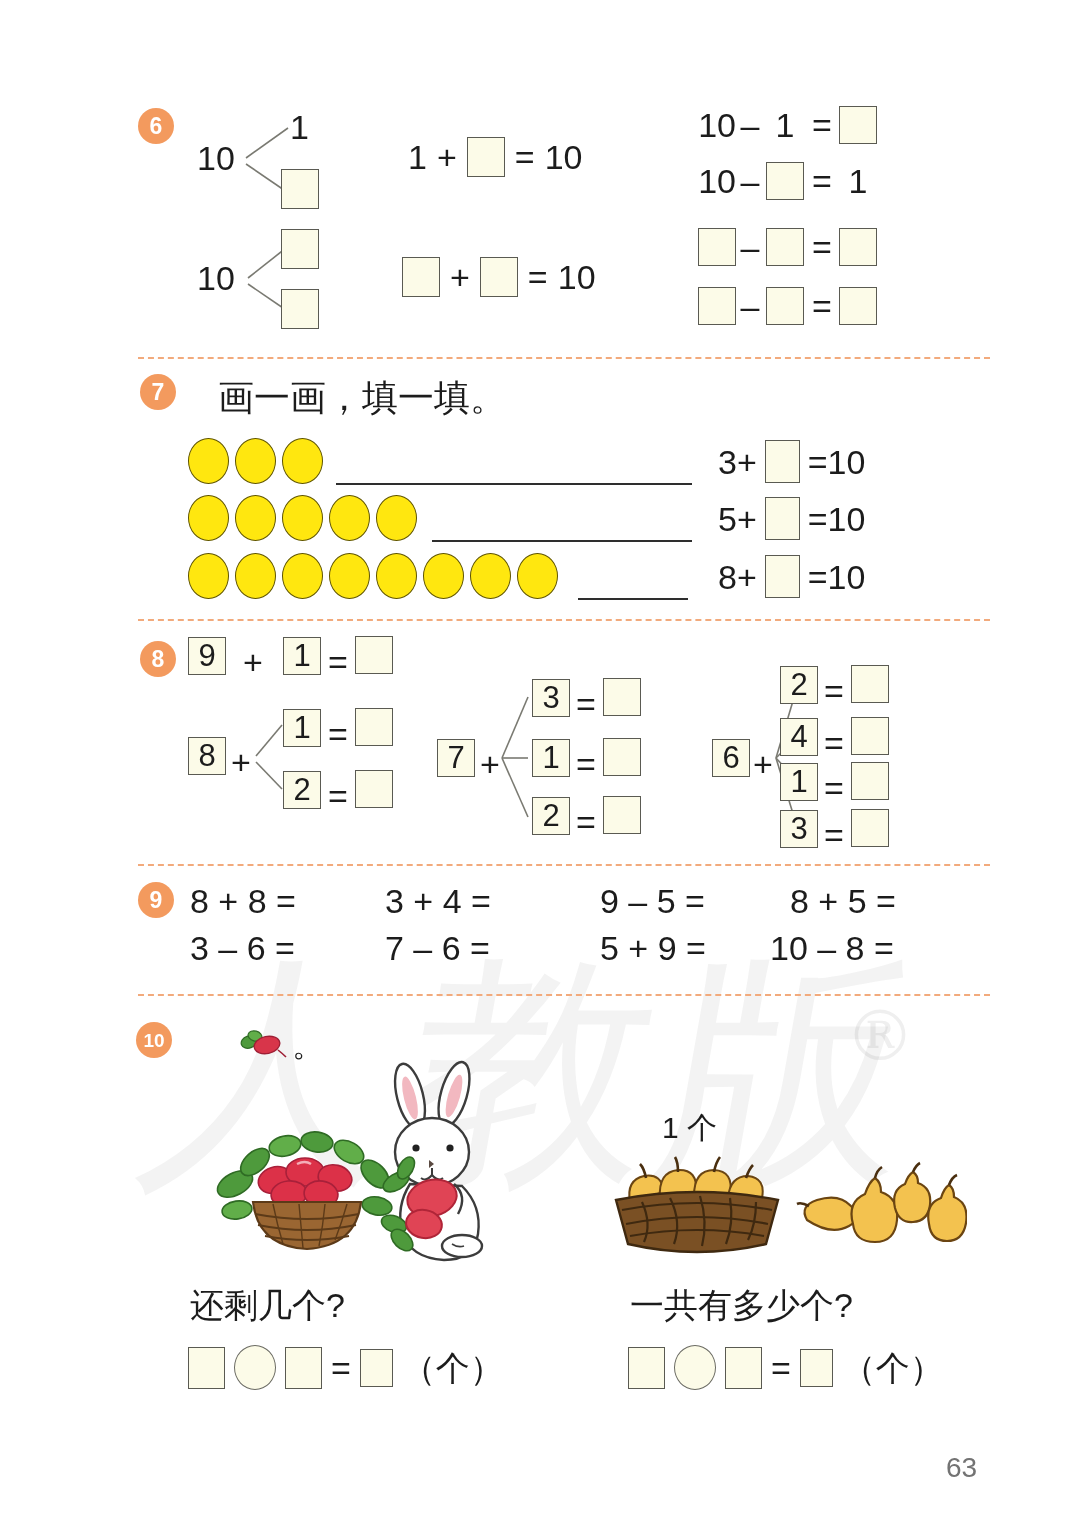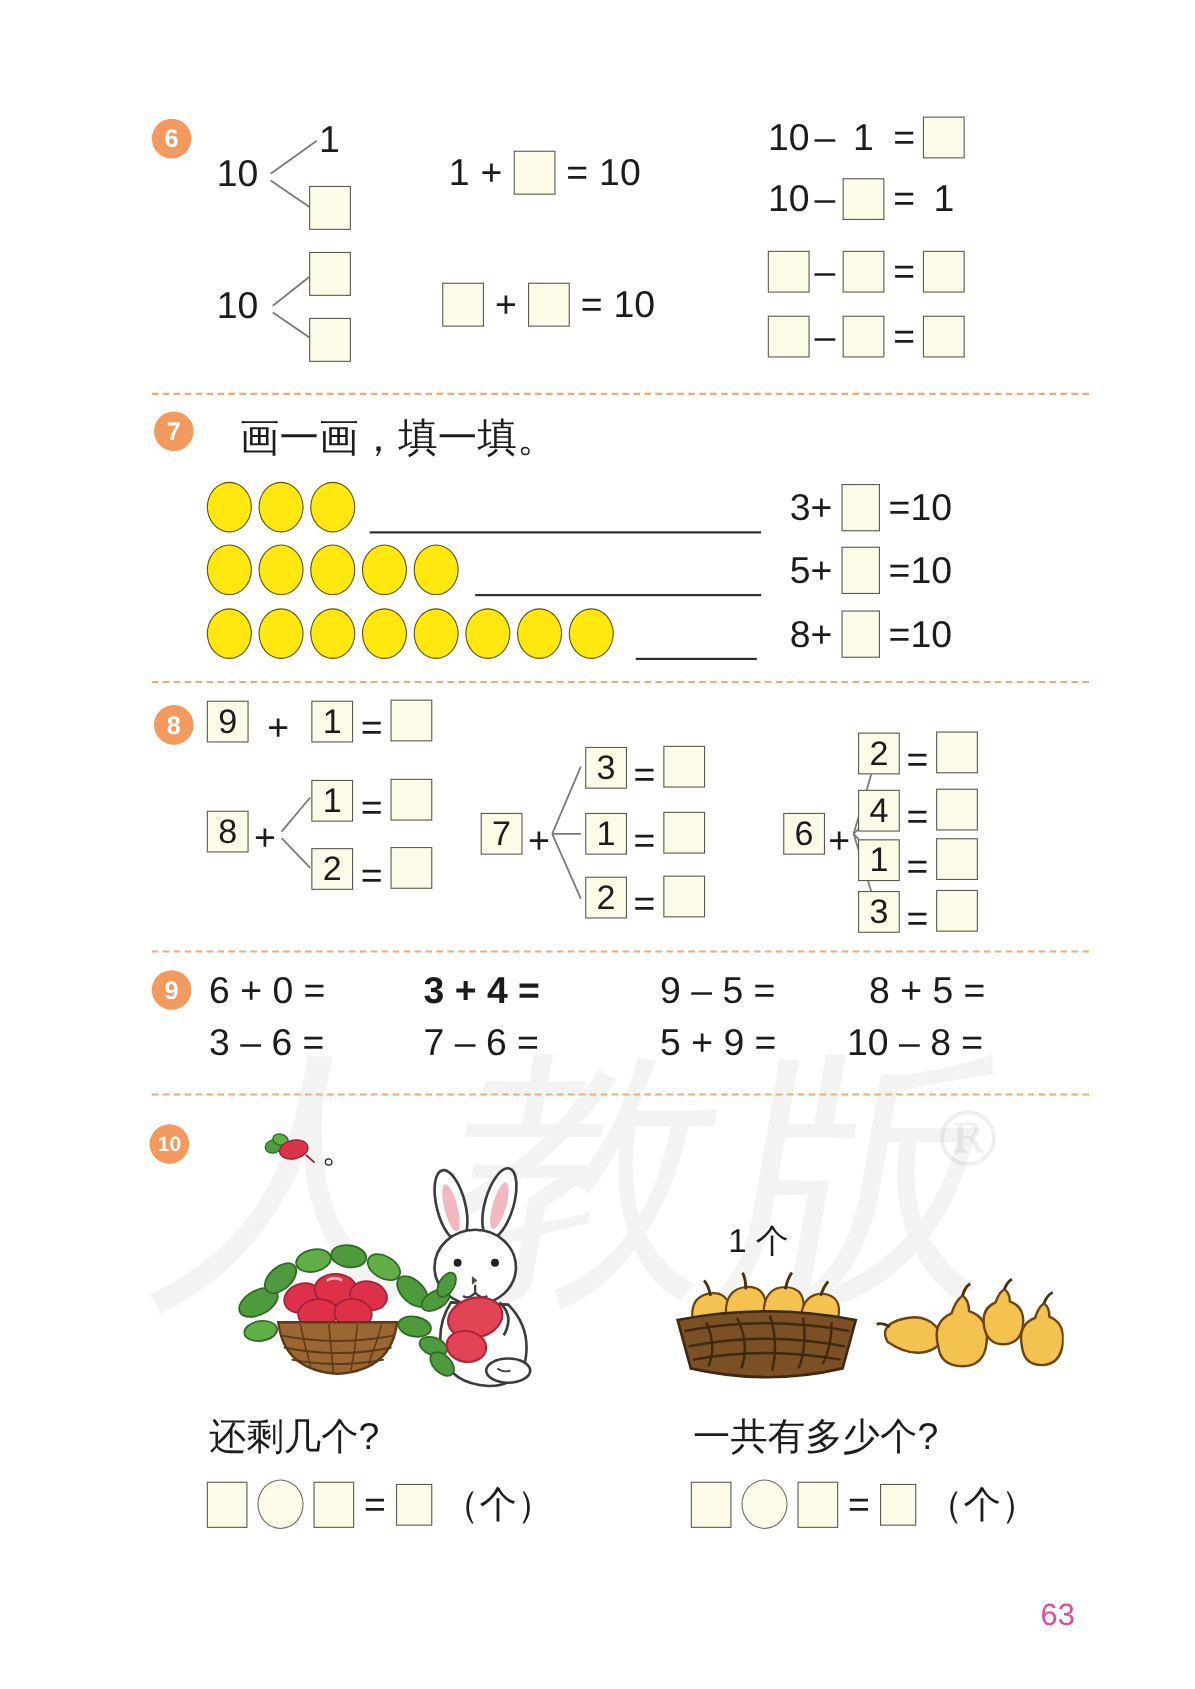--- a/index.html
+++ b/index.html
@@ -58,21 +58,21 @@
     font-size:248px; line-height:1.1; color:rgba(40,40,40,0.055);
     transform:skewX(-10deg); letter-spacing:10px; white-space:nowrap;
     z-index:0; pointer-events:none;
   }
   .watermark-reg {
     position:absolute; left:845px; top:995px;
     font-family:"DejaVu Serif","Liberation Serif",serif;
     font-size:70px; color:rgba(40,40,40,0.075); z-index:0;
   }
   .content { position:relative; z-index:1; }
-  .pagenum { font-size:28px; color:#ec4899; }
+  .pagenum { font-size:28px; color:#737373; }
   .qtext { font-size:34px; }
   .eq7 { display:flex; align-items:center; gap:8px; }
 </style>
 </head>
 <body>
 
 <div id="page">
 
   <div class="watermark">人教版</div>
   <div class="watermark-reg">®</div>
@@ -243,22 +243,22 @@
     <div class="abs box numbox" style="left:780px; top:763px;">1</div>
     <div class="abs t" style="left:824px; top:771px;">=</div>
     <div class="abs box bx38" style="left:851px; top:762px;"></div>
     <div class="abs box numbox" style="left:780px; top:810px;">3</div>
     <div class="abs t" style="left:824px; top:818px;">=</div>
     <div class="abs box bx38" style="left:851px; top:809px;"></div>
 
     <div class="divider" style="top:864px;"></div>
 
     <div class="abs badge" style="left:138px; top:882px;">9</div>
-    <div class="abs t" style="left:190px; top:884px;">6 + 0 =</div>
-    <div class="abs t" style="left:385px; top:884px;font-weight:bold;">3 + 4 =</div>
+    <div class="abs t" style="left:190px; top:884px;">8 + 8 =</div>
+    <div class="abs t" style="left:385px; top:884px;">3 + 4 =</div>
     <div class="abs t" style="left:600px; top:884px;">9 – 5 =</div>
     <div class="abs t" style="left:790px; top:884px;">8 + 5 =</div>
     <div class="abs t" style="left:190px; top:931px;">3 – 6 =</div>
     <div class="abs t" style="left:385px; top:931px;">7 – 6 =</div>
     <div class="abs t" style="left:600px; top:931px;">5 + 9 =</div>
     <div class="abs t" style="left:770px; top:931px;">10 – 8 =</div>
 
     <div class="divider" style="top:994px;"></div>
 
     <div class="abs badge small" style="left:136px; top:1022px;">10</div>

